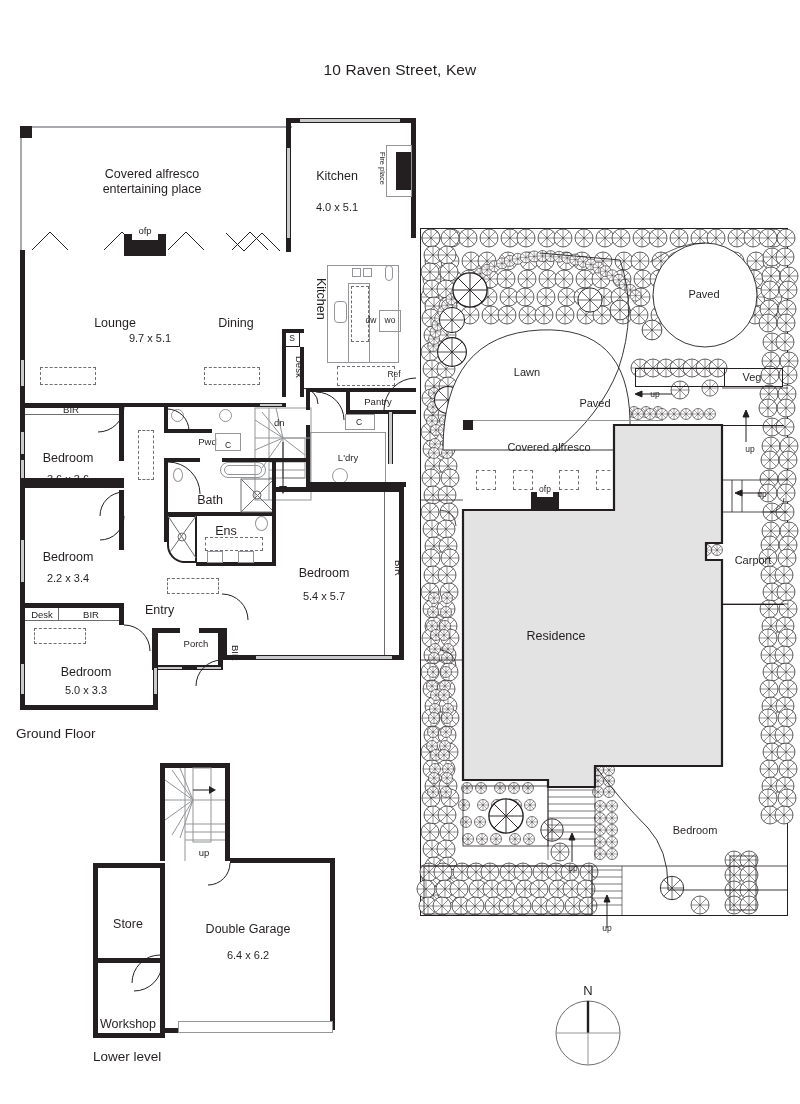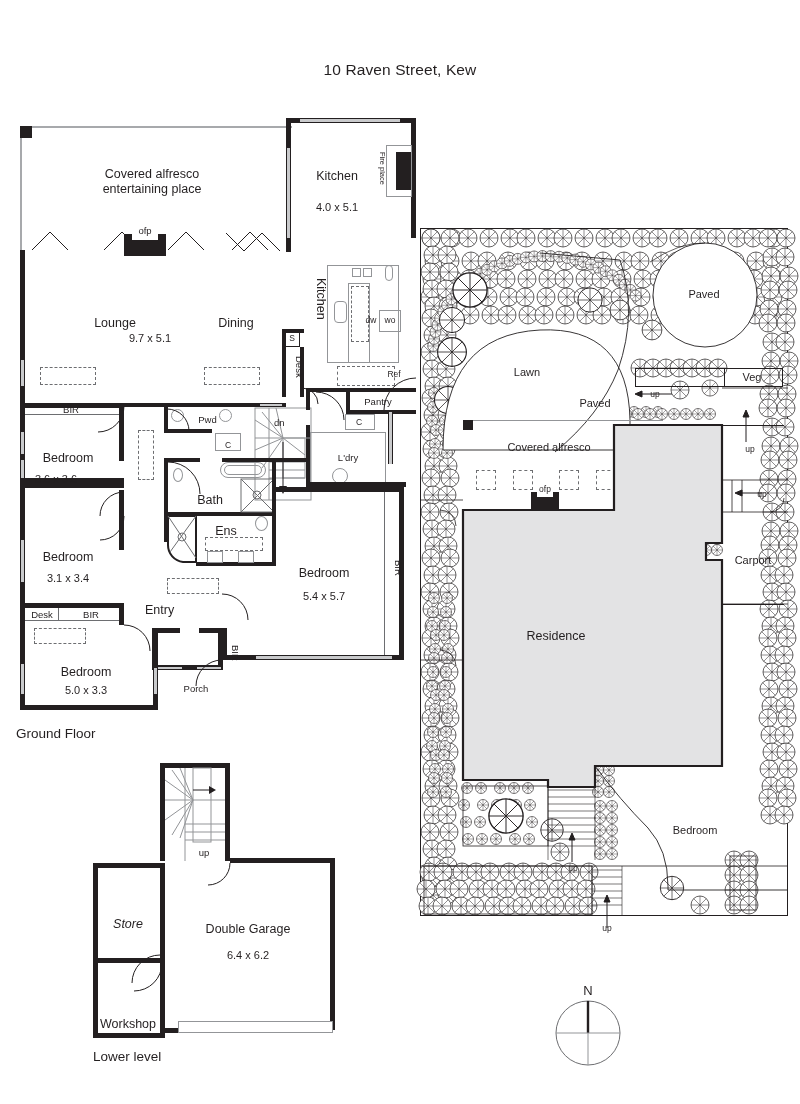--- a/index.html
+++ b/index.html
@@ -117,21 +117,21 @@
     <div class="lbl sm ctr" style="left:348px;top:458px;">L'dry</div>
     <div class="lbl tiny vert" style="left:303px;top:450px;">wm</div>
     <div class="box" style="left:332px;top:468px;width:16px;height:16px;border-radius:50%;"></div>
     <div class="winv" style="left:388px;top:412px;width:5px;height:52px;"></div>
 
     <div class="w" style="left:164px;top:403px;width:96px;height:4px;"></div>
     <div class="w" style="left:164px;top:403px;width:4px;height:30px;"></div>
     <div class="w" style="left:164px;top:429px;width:48px;height:4px;"></div>
     <div class="box" style="left:171px;top:409px;width:13px;height:13px;border-radius:50%;"></div>
     <div class="box" style="left:219px;top:409px;width:13px;height:13px;border-radius:50%;"></div>
-    <div class="lbl sm ctr" style="left:203px;top:420px;padding-left:9px;">Pwd</div>
+    <div class="lbl sm ctr" style="left:203px;top:442px;padding-left:9px;">Pwd</div>
     <div class="box" style="left:215px;top:433px;width:26px;height:18px;"></div>
     <div class="lbl xs ctr" style="left:228px;top:446px;">C</div>
 
     <svg width="800" height="1104">
       <g stroke="#939598" stroke-width="1" fill="none">
         <rect x="255" y="408" width="56" height="92"></rect>
         <line x1="255" y1="438" x2="311" y2="438"></line>
         <line x1="269" y1="408" x2="269" y2="500"></line>
         <line x1="255" y1="420" x2="283" y2="438"></line>
         <line x1="255" y1="450" x2="283" y2="438"></line>
@@ -191,42 +191,42 @@
 
     <div class="lbl rm" style="left:145px;top:603px;">Entry</div>
     <div class="dash" style="left:167px;top:578px;width:52px;height:16px;"></div>
     <div class="w" style="left:152px;top:628px;width:5px;height:42px;"></div>
     <div class="w" style="left:152px;top:628px;width:28px;height:5px;"></div>
     <div class="w" style="left:199px;top:628px;width:23px;height:5px;"></div>
     <div class="w" style="left:218px;top:628px;width:5px;height:42px;"></div>
     <div class="w" style="left:152px;top:665px;width:70px;height:5px;"></div>
     <div class="win" style="left:156px;top:666px;width:26px;height:4px;"></div>
     <div class="win" style="left:197px;top:666px;width:24px;height:4px;"></div>
-    <div class="lbl sm ctr" style="left:196px;top:644px;margin-top:45px;">Porch</div>
+    <div class="lbl sm ctr" style="left:196px;top:644px;">Porch</div>
     <div class="lbl sm vert" style="left:229px;top:645px;">BIR</div>
     <div class="w" style="left:222px;top:628px;width:5px;height:32px;"></div>
 
     <div class="w" style="left:20px;top:403px;width:104px;height:5px;"></div>
     <div class="wt" style="left:24px;top:414px;width:96px;height:1px;"></div>
     <div class="w" style="left:119px;top:403px;width:5px;height:58px;"></div>
     <div class="w" style="left:20px;top:478px;width:104px;height:5px;"></div>
     <div class="w" style="left:20px;top:403px;width:5px;height:80px;"></div>
     <div class="winv" style="left:20px;top:432px;width:5px;height:22px;"></div>
     <div class="winv" style="left:20px;top:460px;width:5px;height:18px;"></div>
     <div class="lbl sm ctr" style="left:71px;top:410px;">BIR</div>
     <div class="lbl rm ctr" style="left:68px;top:458px;">Bedroom</div>
-    <div class="lbl rmdim ctr" style="left:56px;top:479px;">3.6 x 3.6</div>
+    <div class="lbl rmdim ctr" style="left:68px;top:479px;">3.6 x 3.6</div>
 
     <div class="w" style="left:119px;top:490px;width:5px;height:60px;"></div>
     <div class="w" style="left:20px;top:483px;width:104px;height:5px;"></div>
     <div class="w" style="left:20px;top:483px;width:5px;height:125px;"></div>
     <div class="w" style="left:20px;top:603px;width:104px;height:5px;"></div>
     <div class="winv" style="left:20px;top:540px;width:5px;height:42px;"></div>
     <div class="lbl rm ctr" style="left:68px;top:557px;">Bedroom</div>
-    <div class="lbl rmdim ctr" style="left:68px;top:578px;">3.1 x 3.4</div>
+    <div class="lbl rmdim ctr" style="left:68px;top:578px;">2.2 x 3.4</div>
 
     <div class="wt" style="left:24px;top:620px;width:100px;height:1px;"></div>
     <div class="wt" style="left:58px;top:608px;width:1px;height:13px;"></div>
     <div class="lbl sm ctr" style="left:42px;top:615px;">Desk</div>
     <div class="lbl sm ctr" style="left:91px;top:615px;">BIR</div>
     <div class="w" style="left:119px;top:603px;width:5px;height:22px;"></div>
     <div class="w" style="left:20px;top:608px;width:5px;height:102px;"></div>
     <div class="w" style="left:20px;top:705px;width:138px;height:5px;"></div>
     <div class="w" style="left:153px;top:628px;width:5px;height:82px;"></div>
     <div class="winv" style="left:20px;top:664px;width:5px;height:30px;"></div>
@@ -286,21 +286,21 @@
       </g>
       <line x1="193" y1="790" x2="212" y2="790" stroke="#231f20"></line>
       <polygon points="216,790 209,786 209,794" fill="#231f20"></polygon>
     </svg>
     <div class="lbl sm ctr" style="left:204px;top:853px;">up</div>
 
     <div class="w" style="left:93px;top:863px;width:5px;height:100px;"></div>
     <div class="w" style="left:93px;top:863px;width:72px;height:5px;"></div>
     <div class="w" style="left:160px;top:863px;width:5px;height:100px;"></div>
     <div class="w" style="left:93px;top:958px;width:72px;height:5px;"></div>
-    <div class="lbl rm ctr" style="left:128px;top:924px;font-style:italic;">Store</div>
+    <div class="lbl rm ctr" style="left:128px;top:924px;">Store</div>
 
     <div class="w" style="left:93px;top:958px;width:5px;height:80px;"></div>
     <div class="w" style="left:93px;top:1033px;width:72px;height:5px;"></div>
     <div class="w" style="left:160px;top:958px;width:5px;height:80px;"></div>
     <div class="lbl rm ctr" style="left:128px;top:1024px;">Workshop</div>
 
     <div class="w" style="left:230px;top:858px;width:105px;height:5px;"></div>
     <div class="w" style="left:330px;top:858px;width:5px;height:172px;"></div>
     <div class="w" style="left:160px;top:1028px;width:80px;height:5px;"></div>
     <div class="box" style="left:178px;top:1021px;width:155px;height:12px;background:#fff;"></div>

